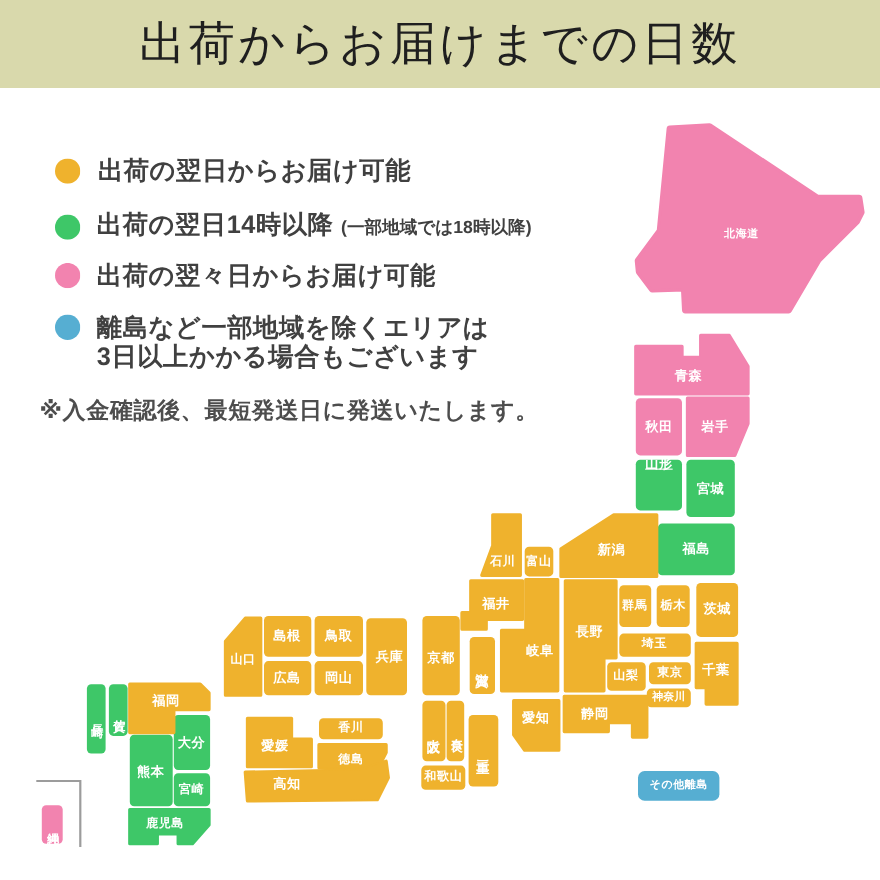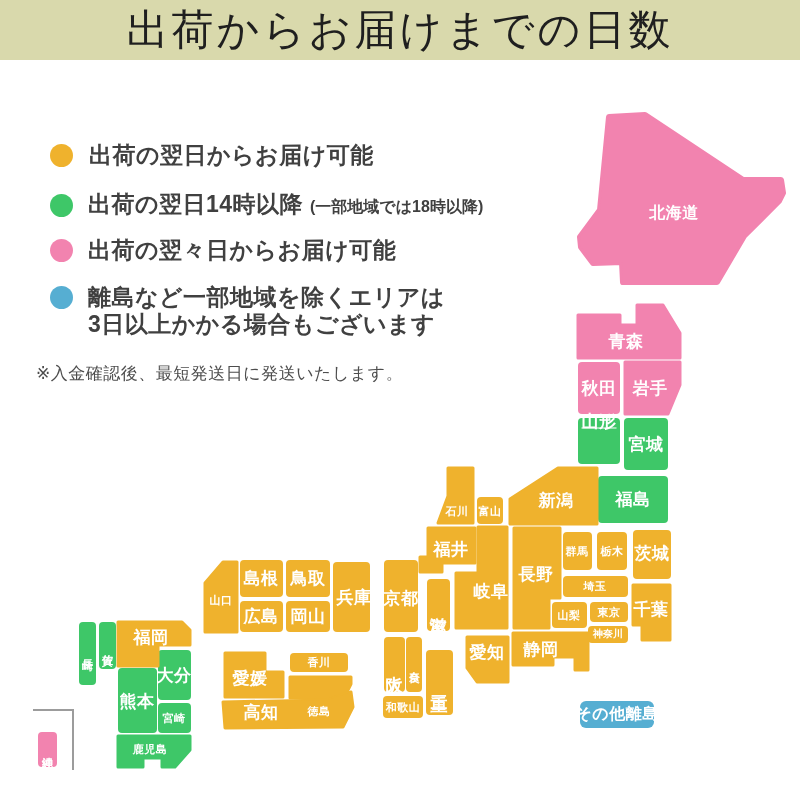--- a/index.html
+++ b/index.html
@@ -1,43 +1,43 @@
 <!DOCTYPE html>
 <html><head>
 <meta charset="utf-8">
 <style>
   html,body{margin:0;padding:0;}
   body{width:800px;height:800px;position:relative;background:#ffffff;overflow:hidden;
        font-family:"Liberation Sans","DejaVu Sans",sans-serif;}
   .stage{position:absolute;inset:0;width:800px;height:800px;}
 
   
-  .header{position:absolute;left:0;top:0;width:800px;height:60px;background:#d9d9ac;
+  .header{position:absolute;left:0;top:0;width:800px;height:80px;background:#d9d9ac;
           display:flex;align-items:center;justify-content:center;}
   .header h1{margin:0;font-family:"Liberation Serif","DejaVu Serif",serif;font-weight:500;
              font-size:42px;color:#1f1f1f;letter-spacing:3px;}
 
   
   .li{position:absolute;display:flex;align-items:center;gap:15px;color:#404040;}
   .li.tops{align-items:flex-start;}
   .li .dot{flex:0 0 auto;width:23px;height:23px;}
   .li .txt{font-size:23px;font-weight:bold;line-height:27px;letter-spacing:0.5px;white-space:nowrap;}
   .li .paren{font-size:16px;font-weight:bold;letter-spacing:0;}
   .li.tops .dot{margin-top:2px;}
 
-  .notes{position:absolute;left:36px;top:360px;color:#4d4d4d;font-size:17px;font-weight:400;
+  .notes{position:absolute;left:36px;top:360px;color:#4d4d4d;font-size:21px;font-weight:700;
          line-height:27px;letter-spacing:0.5px;white-space:nowrap;}
 
   
   svg.map{position:absolute;inset:0;width:800px;height:800px;}
   .pp{stroke-width:3;stroke-linejoin:round;paint-order:stroke;}
   .pp.big{stroke-width:6;}
-  .pl{position:absolute;transform:translate(-50%,-50%);color:#ffffff;font-size:17px;font-weight:600;
+  .pl{position:absolute;transform:translate(-50%,-50%);color:#ffffff;font-size:12px;font-weight:600;
       line-height:1;white-space:nowrap;letter-spacing:0.5px;}
-  .pl.s13{font-size:16px;}
+  .pl.s13{font-size:10px;}
   .pl.s11{font-size:11px;}
   .pl.s10{font-size:10px;letter-spacing:0;}
   .pl.v{writing-mode:vertical-rl;text-orientation:upright;letter-spacing:1px;}
   .pl.b{font-weight:bold;}
 </style>
 </head>
 <body>
 
 <div class="stage">
 
@@ -163,21 +163,21 @@
   <div class="pl v s11" style="left:414px;top:663px;">奈良</div>
   <div class="pl s11" style="left:403px;top:707px;">和歌山</div>
   <div class="pl" style="left:354px;top:597px;">兵庫</div>
   <div class="pl" style="left:308px;top:578px;">鳥取</div>
   <div class="pl" style="left:261px;top:578px;">島根</div>
   <div class="pl" style="left:308px;top:616px;">岡山</div>
   <div class="pl" style="left:261px;top:616px;">広島</div>
   <div class="pl s11" style="left:221px;top:600px;">山口</div>
   <div class="pl" style="left:250px;top:678px;">愛媛</div>
   <div class="pl s11" style="left:319px;top:662px;">香川</div>
-  <div class="pl s11" style="left:319px;top:711px;">徳島</div>
+  <div class="pl s11" style="left:319px;top:691px;">徳島</div>
   <div class="pl" style="left:261px;top:712px;">高知</div>
   <div class="pl" style="left:151px;top:637px;">福岡</div>
   <div class="pl v s11" style="left:107px;top:646px;">佐賀</div>
   <div class="pl v s11" style="left:87px;top:651px;">長崎</div>
   <div class="pl" style="left:174px;top:675px;">大分</div>
   <div class="pl" style="left:137px;top:701px;">熊本</div>
   <div class="pl s11" style="left:174px;top:718px;">宮崎</div>
   <div class="pl s11" style="left:150px;top:749px;">鹿児島</div>
   <div class="pl v s11" style="left:47px;top:749px;">沖縄</div>
   <div class="pl s13 b" style="left:617px;top:714px;">その他離島</div>

